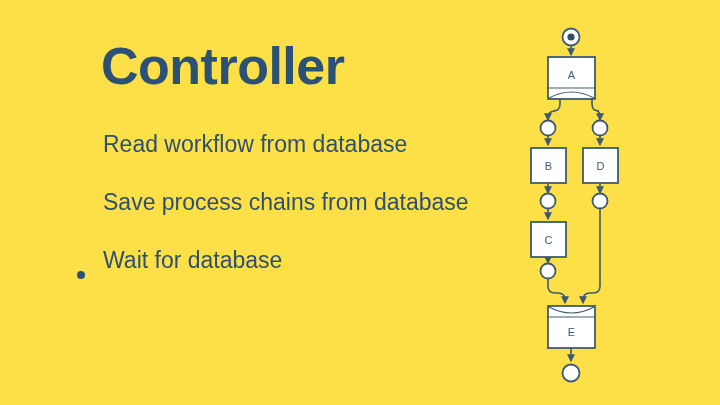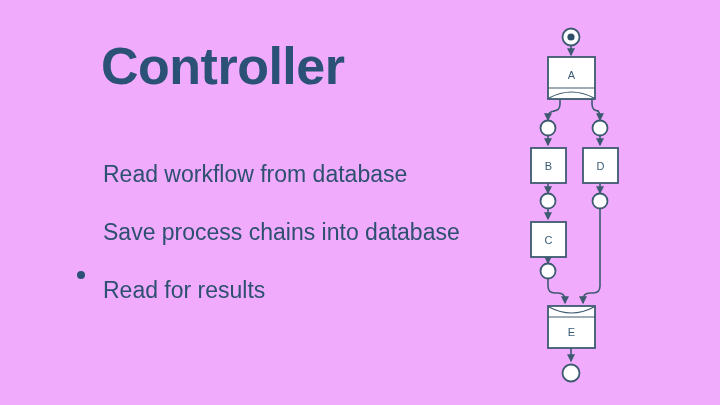--- a/index.html
+++ b/index.html
@@ -11,21 +11,21 @@
     width: 720px;
     height: 405px;
     background: #f2f5f8;
     font-family: "Liberation Sans", sans-serif;
     overflow: hidden;
     position: relative;
   }
   .slide {
     position: absolute;
     inset: 0;
-    background: #f0abfc;
+    background: #fde047;
   }
   
   .content {
     position: absolute;
     left: 0;
     top: 0;
     width: 500px;
     height: 405px;
   }
   .slide-title {
@@ -46,21 +46,21 @@
     width: 420px;
     list-style: none;
     margin: 0;
     padding: 0;
   }
   .bullet-item {
     position: relative;
     height: 58px;
     padding-left: 33px;
     display: flex;
-    align-items: flex-end;
+    align-items: flex-start;
   }
   .bullet-dot {
     position: absolute;
     left: 7px;
     top: 50%;
     margin-top: -4px;
     width: 8px;
     height: 8px;
     border-radius: 50%;
     background: #2b5177;
@@ -97,25 +97,25 @@
 
     <div class="slide-title">Controller</div>
 
     <ul class="bullet-list">
       <li class="bullet-item">
 
         <span class="bullet-text">Read workflow from database</span>
       </li>
       <li class="bullet-item">
 
-        <span class="bullet-text">Save process chains into database</span>
+        <span class="bullet-text">Save process chains from database</span>
       </li>
       <li class="bullet-item">
         <span class="bullet-dot"></span>
-        <span class="bullet-text">Read for results</span>
+        <span class="bullet-text">Wait for database</span>
       </li>
     </ul>
   </div>
 
   <div class="diagram">
     <svg width="220" height="405" viewBox="500 0 220 405" xmlns="http://www.w3.org/2000/svg">
       <defs>
         <marker id="arr" viewBox="0 0 10 10" refX="8.5" refY="5" markerWidth="5" markerHeight="5" orient="auto-start-reverse">
           <path d="M 0 0 L 10 5 L 0 10 z" fill="#3d5a70"></path>
         </marker>

